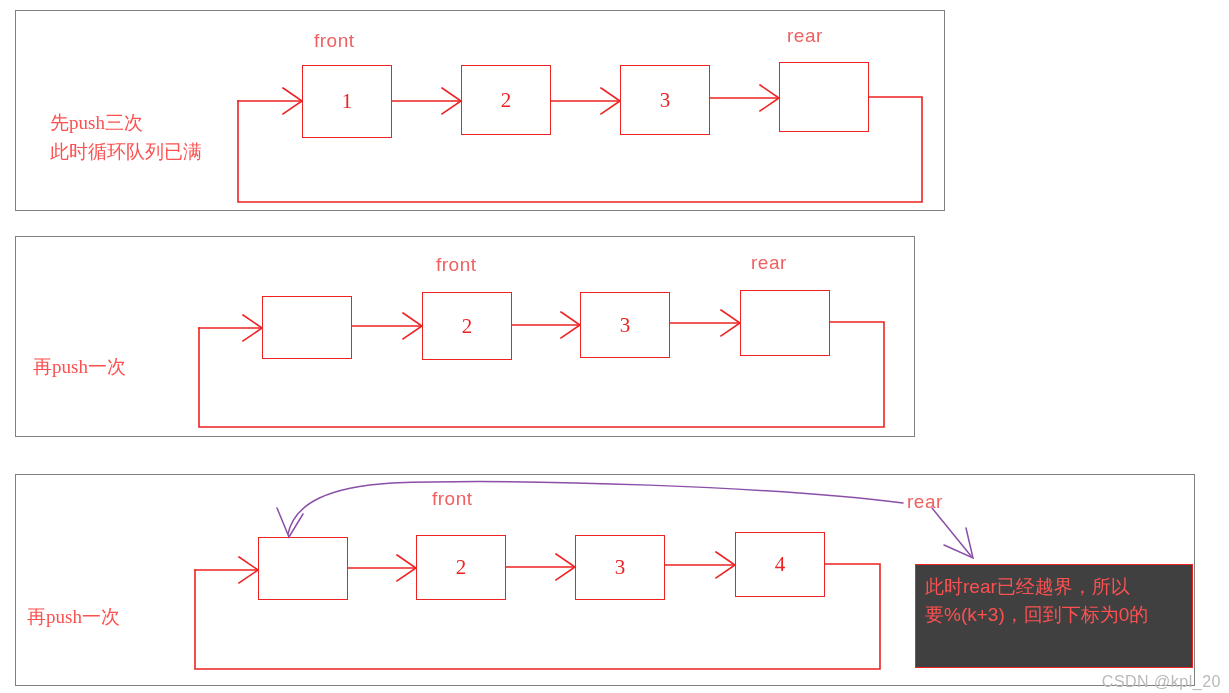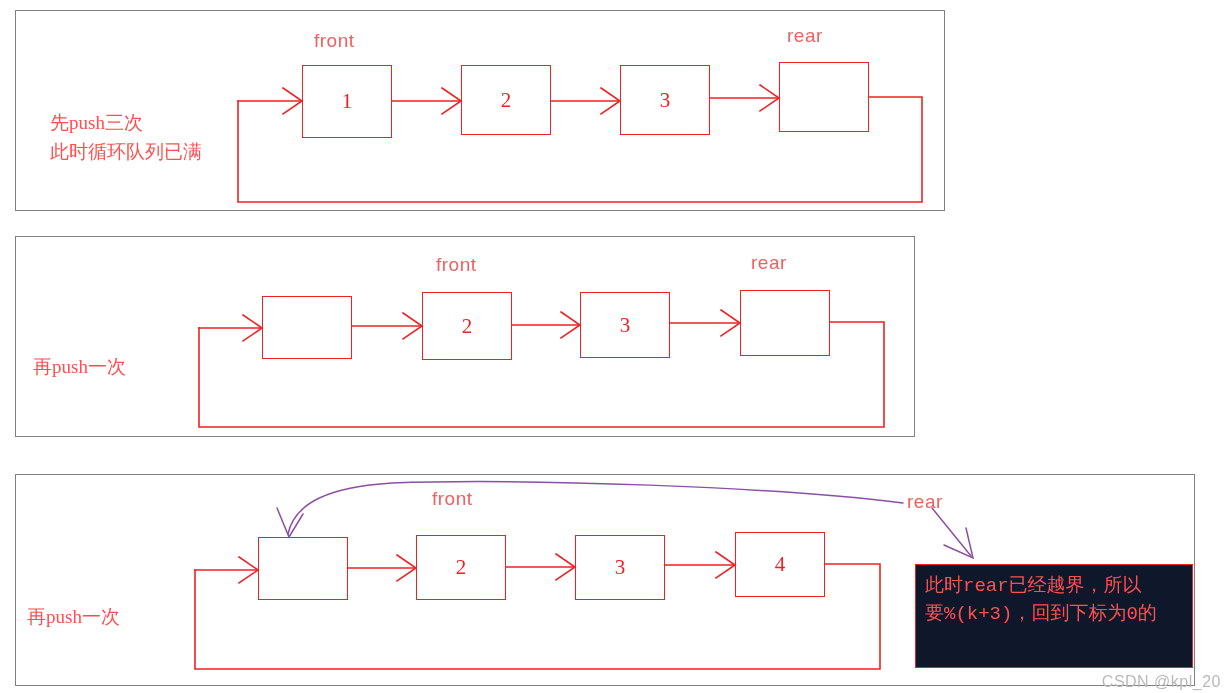--- a/index.html
+++ b/index.html
@@ -63,25 +63,25 @@
     font-size: 19px;
     white-space: nowrap;
     line-height: 1.55;
   }
 
   .note-box {
     position: absolute;
     border: 1px solid #ee2222;
     box-sizing: border-box;
     color: #fd5050;
-    font-family: Liberation Mono, monospace;
+    font-family: Liberation Sans, sans-serif;
     font-size: 19px;
     line-height: 1.45;
     padding: 8px 7px 0 9px;
-    background: #0f172a;
+    background: #404040;
   }
 
   .watermark {
     position: absolute;
     right: 8px;
     bottom: 2px;
     color: #b9b9b9;
     font-family: "Liberation Sans", sans-serif;
     font-size: 16px;
     letter-spacing: 0.5px;

